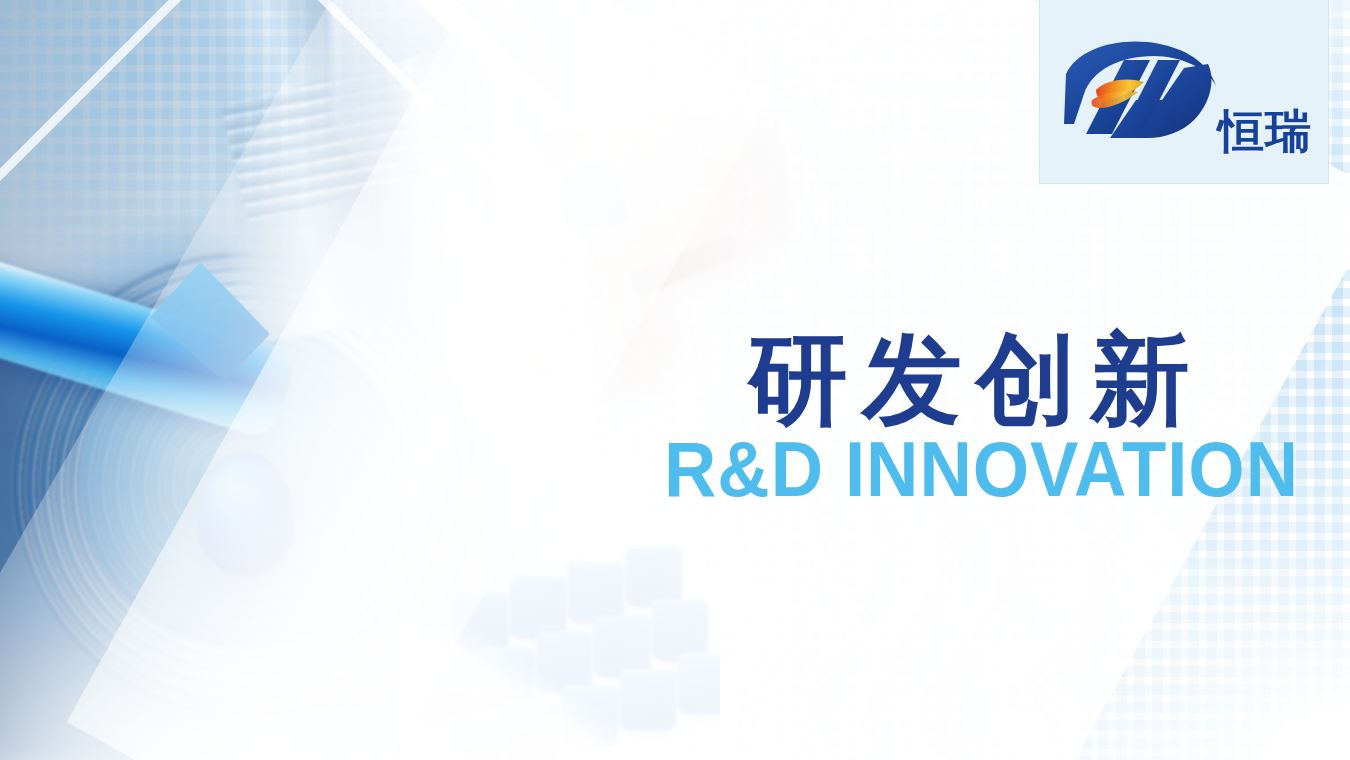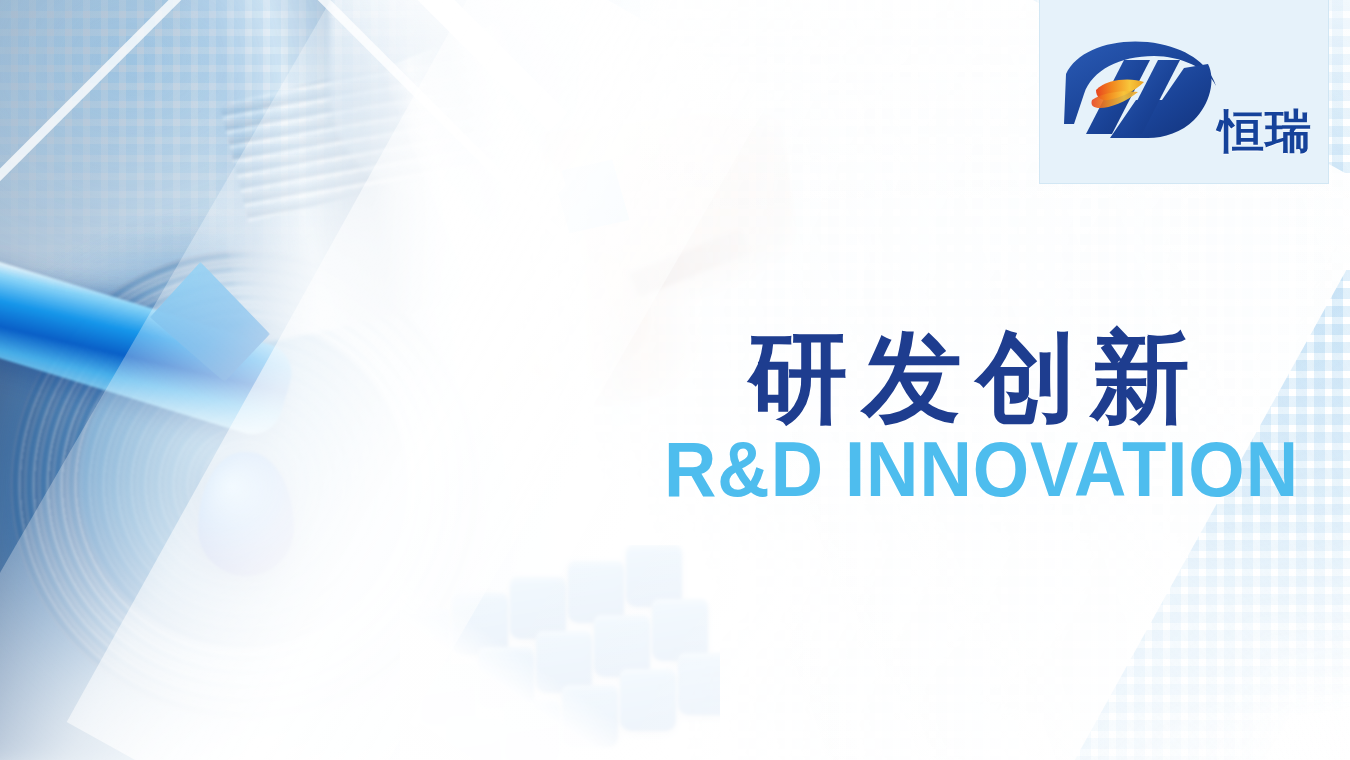--- a/index.html
+++ b/index.html
@@ -303,21 +303,21 @@
     text-shadow: 0 1px 0 rgba(255,255,255,0.7);
   }
 
   
   .headline {
     position: absolute;
     left: 748px; top: 326px;
     z-index: 30;
   }
   .headline-cn {
-    font-family: Liberation Serif, serif;
+    font-family: Liberation Sans, sans-serif;
     font-size: 100px;
     font-weight: 700;
     color: #1e3d8f;
     letter-spacing: 14px;
     line-height: 1.06;
     white-space: nowrap;
     text-shadow: 1px 1px 0 rgba(255,255,255,0.55);
   }
   .headline-en {
     margin-top: -2px;

